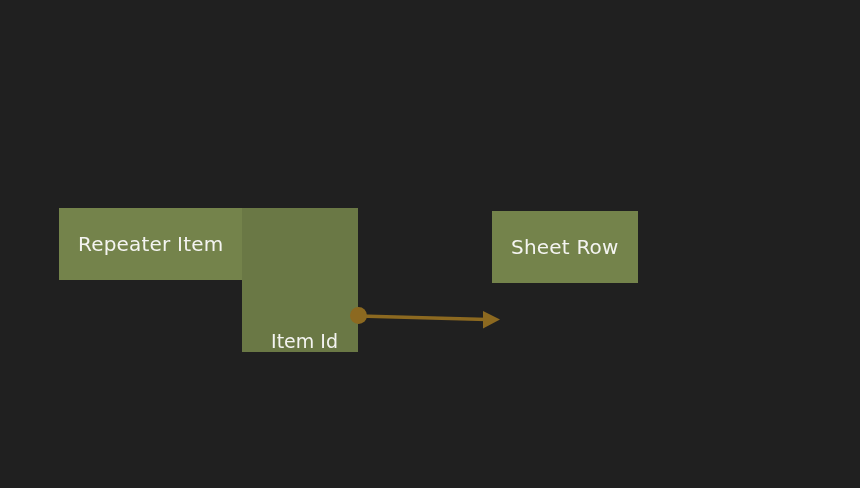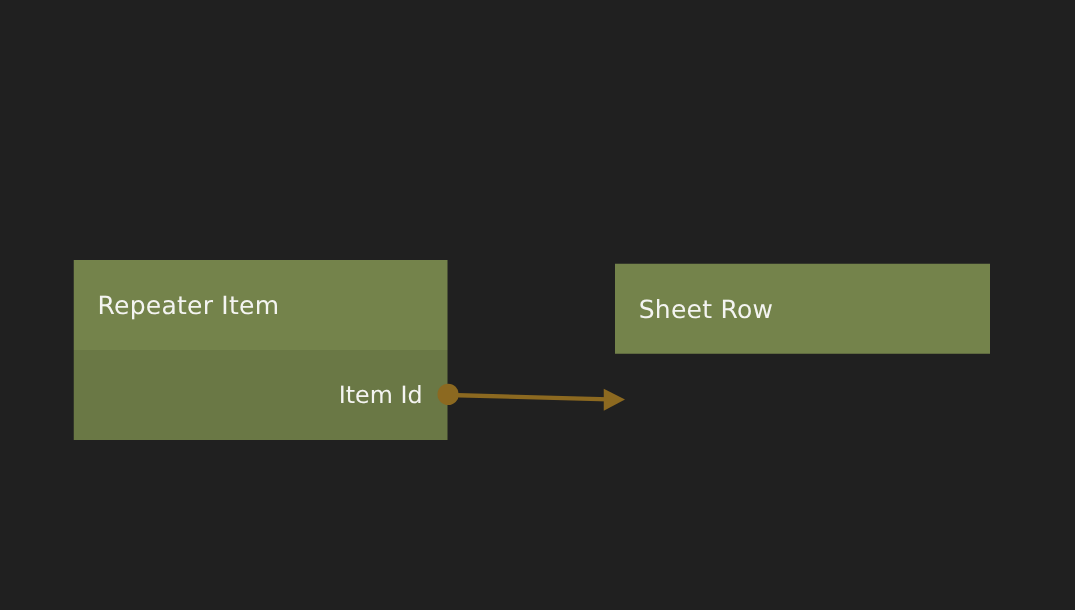--- a/index.html
+++ b/index.html
@@ -19,21 +19,20 @@
     position: absolute;
     left: 0;
     top: 0;
     width: 860px;
     height: 488px;
     pointer-events: none;
   }
   .node {
     position: absolute;
     display: flex;
-    flex-direction: column;
     box-sizing: border-box;
   }
   .node-repeater {
     left: 59px;
     top: 208px;
     width: 299px;
     height: 144px;
   }
   .node-sheet {
     left: 492px;
@@ -50,21 +49,21 @@
     padding: 0 19px;
     font-size: 20px;
     letter-spacing: 0.2px;
     box-sizing: border-box;
   }
   .node-body {
     flex: 1;
     background: #6a7845;
     display: flex;
     flex-direction: column;
-    justify-content: center;
+    justify-content: flex-end;
   }
   .port {
     color: #f4f4f1;
     font-size: 19px;
     padding: 0 20px;
     box-sizing: border-box;
     width: 100%;
   }
   .port-output { text-align: right; }
   .port-input  { text-align: left; }

